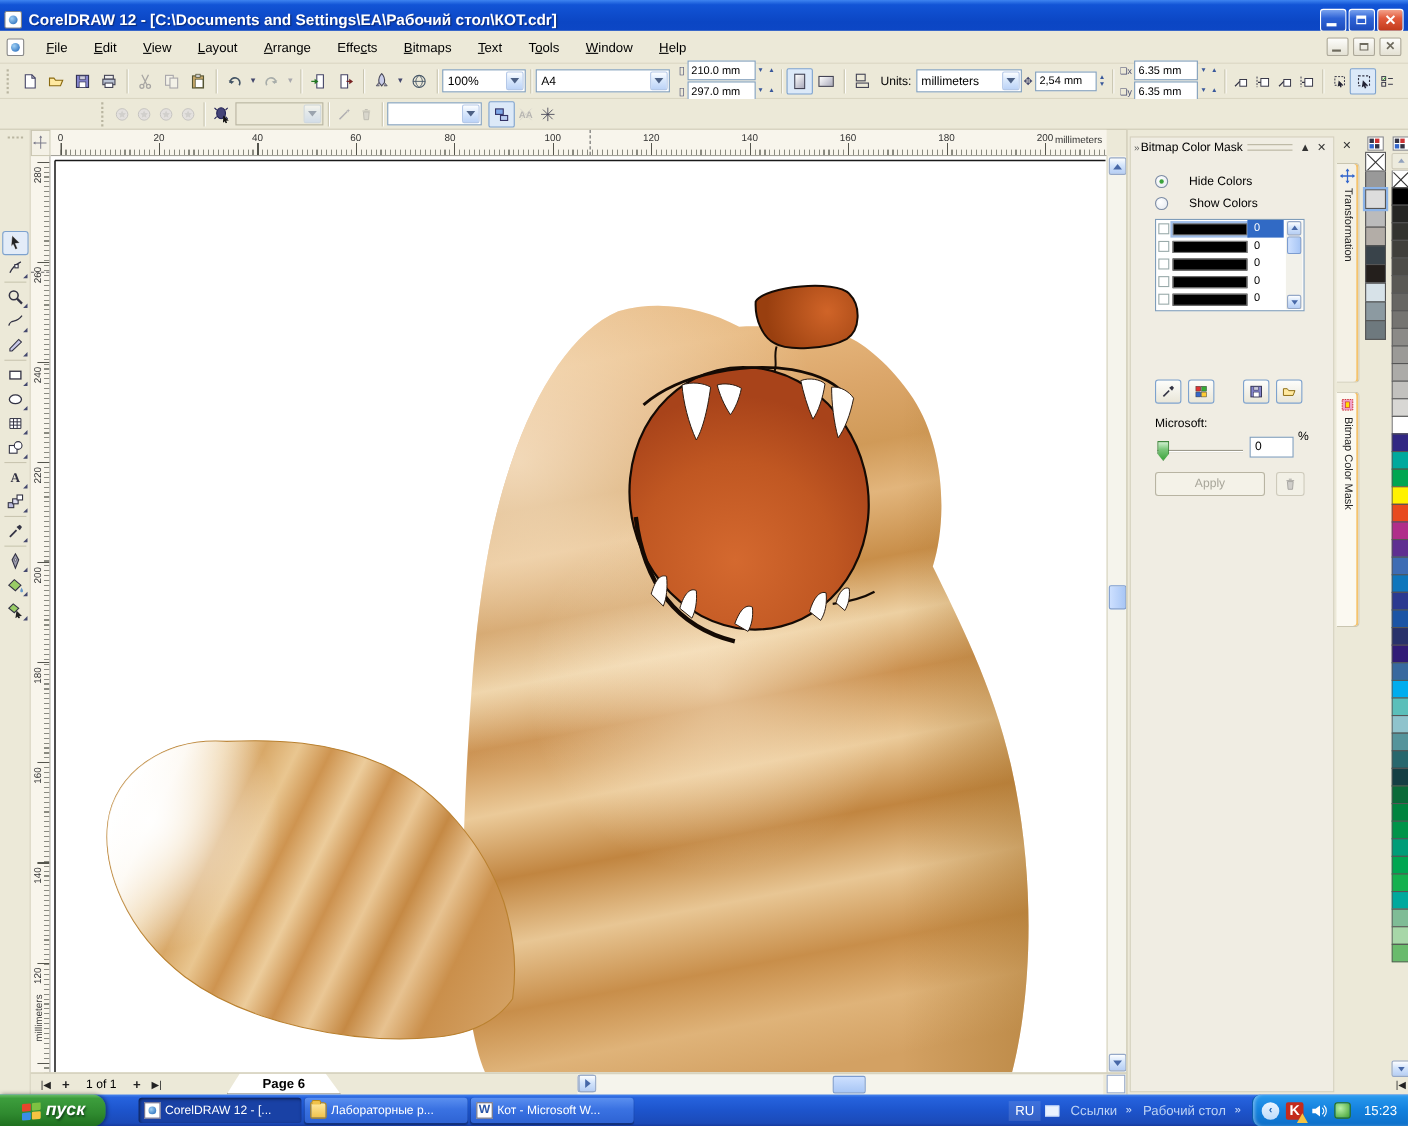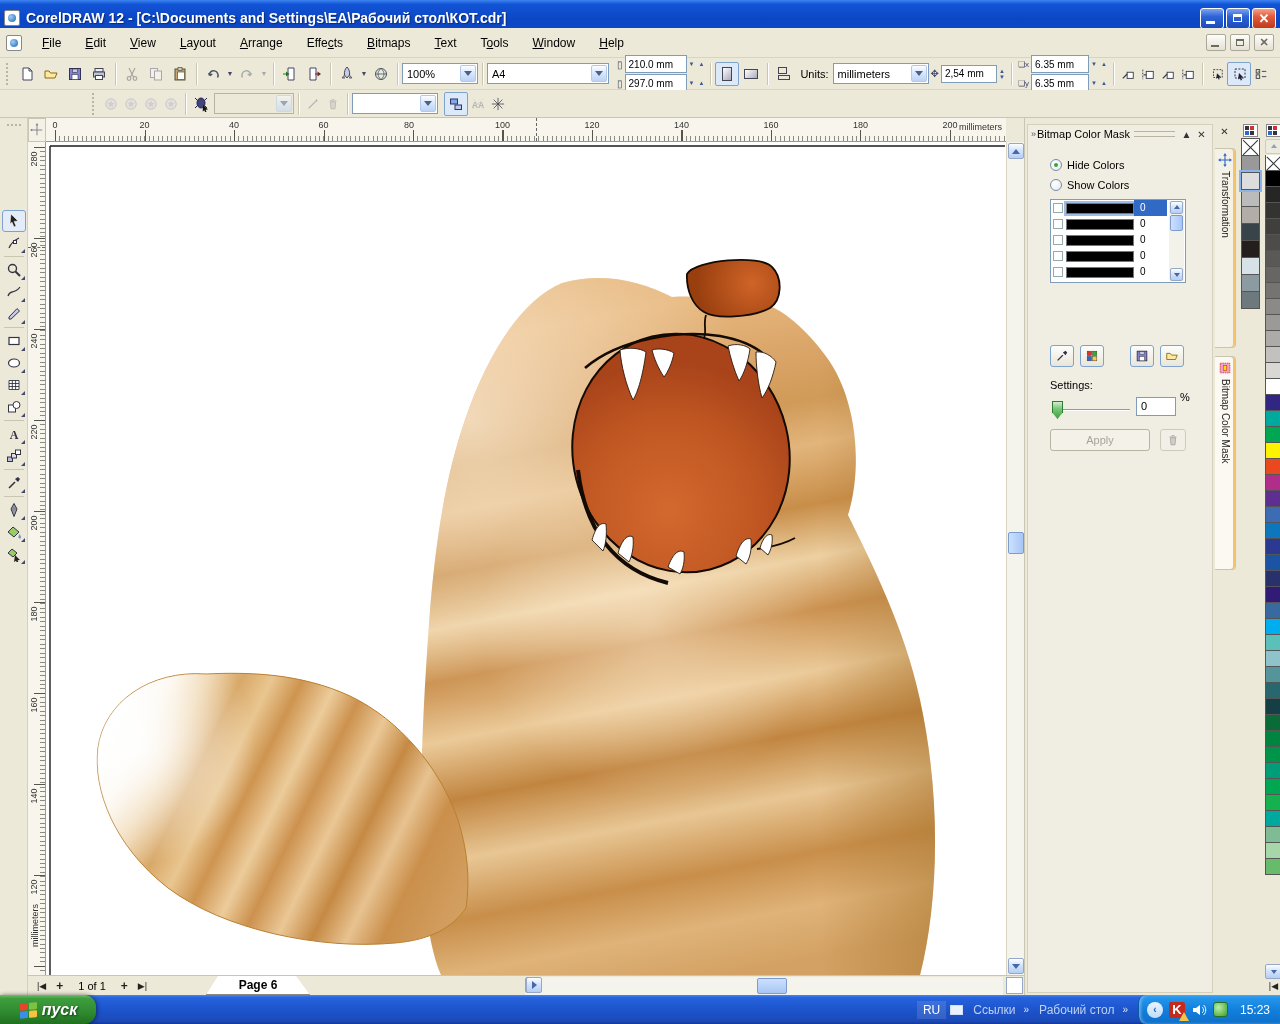--- a/index.html
+++ b/index.html
@@ -115,21 +115,21 @@
   .hscroll .sbtn { top:0; }
   .navigatorbtn { position:absolute; left:978px; top:1px; width:17px; height:17px; background:#fff; border:1px solid #95A8C8; }
 
   
   .docker-region { position:absolute; left:1024px; top:118px; width:256px; height:877px; background:#ECE9D8; border-left:1px solid #C9C5B0; }
   .docker-panel { position:absolute; left:2px; top:6px; width:186px; height:869px; background:#F0EDE3; border:1px solid #D4D0BC; }
   .docker-title { height:18px; display:flex; align-items:center; padding:0 3px; font-size:11px; }
   .docker-title .dchev { color:#555; font-size:9px; margin-right:3px; letter-spacing:-2px; }
   .docker-title .dlines { flex:1; margin:0 4px; height:6px; border-top:1px solid #B8B4A0; border-bottom:1px solid #B8B4A0; }
   .dbtn { width:15px; height:14px; display:flex; align-items:center; justify-content:center; font-size:10px; color:#333; }
-  .radio { display:flex; align-items:center; gap:5px; position:absolute; font-size:11px; }
+  .radio { display:flex; align-items:center; gap:19px; position:absolute; font-size:11px; }
   .rdot { width:12px; height:12px; border-radius:50%; border:1px solid #7B8BA4; background:radial-gradient(circle at 35% 35%,#fff,#E3E8EF); position:relative; }
   .rdot.on::after { content:""; position:absolute; left:3px; top:3px; width:4px; height:4px; border-radius:50%; background:#3BA33B; }
   .masklist { position:absolute; left:22px; top:74px; width:136px; height:84px; background:#fff; border:1px solid #7F9DB9; }
   .mrow { height:16px; display:flex; align-items:center; padding-left:2px; }
   .mchk { width:10px; height:10px; border:1px solid #9aa; background:#fff; margin-right:3px; }
   .mbar { width:68px; height:11px; border:1px solid #777; }
   .mrow.sel .mbar { outline:2px solid #9DBCE8; }
   .mval { width:33px; height:16px; font-size:10px; padding:2px 0 0 6px; }
   .mrow.sel .mval { background:#316AC5; color:#fff; }
   .mscroll { position:absolute; right:1px; top:1px; bottom:1px; width:15px; background:#F2F1EA; }
@@ -1053,21 +1053,21 @@
             <svg class="ic14">
               <use href="#c-save"></use>
             </svg>
           </div>
         <div class="dabtn">
             <svg class="ic14">
               <use href="#c-open"></use>
             </svg>
           </div>
       </div>
-      <div class="tol-label">Settings:</div>
+      <div class="tol-label">Microsoft:</div>
       <div class="slider">
         <div class="track"></div>
         <div class="sthumb"></div>
       </div>
       <div class="tol-input"><span>0</span></div>
       <div class="tol-pct">%</div>
       <div class="applybtn">Apply</div>
       <div class="dtrash">
           <svg class="ic14">
             <use href="#p-trash"></use>
@@ -1181,20 +1181,34 @@
   <div class="taskbar">
     <div class="startbtn">
       <div class="flag">
           <i></i>
           <i></i>
           <i></i>
           <i></i>
         </div>
       <span class="stxt">пуск</span>
     </div>
+    <div class="taskitems">
+      <div class="taskitem active">
+        <div class="ticon corel"></div>
+        <span class="tlabel">CorelDRAW 12 - [...</span>
+      </div>
+      <div class="taskitem">
+        <div class="ticon folder"></div>
+        <span class="tlabel">Лабораторные  р...</span>
+      </div>
+      <div class="taskitem">
+        <div class="ticon word">W</div>
+        <span class="tlabel">Кот - Microsoft W...</span>
+      </div>
+    </div>
     <div class="tb-right">
       <span class="langbox">RU</span>
       <span class="kbdicon"></span>
       <div class="qtoolbar">
         <span>Ссылки</span>
         <span class="chev">»</span>
       </div>
       <div class="qtoolbar">
         <span>Рабочий стол</span>
         <span class="chev">»</span>

